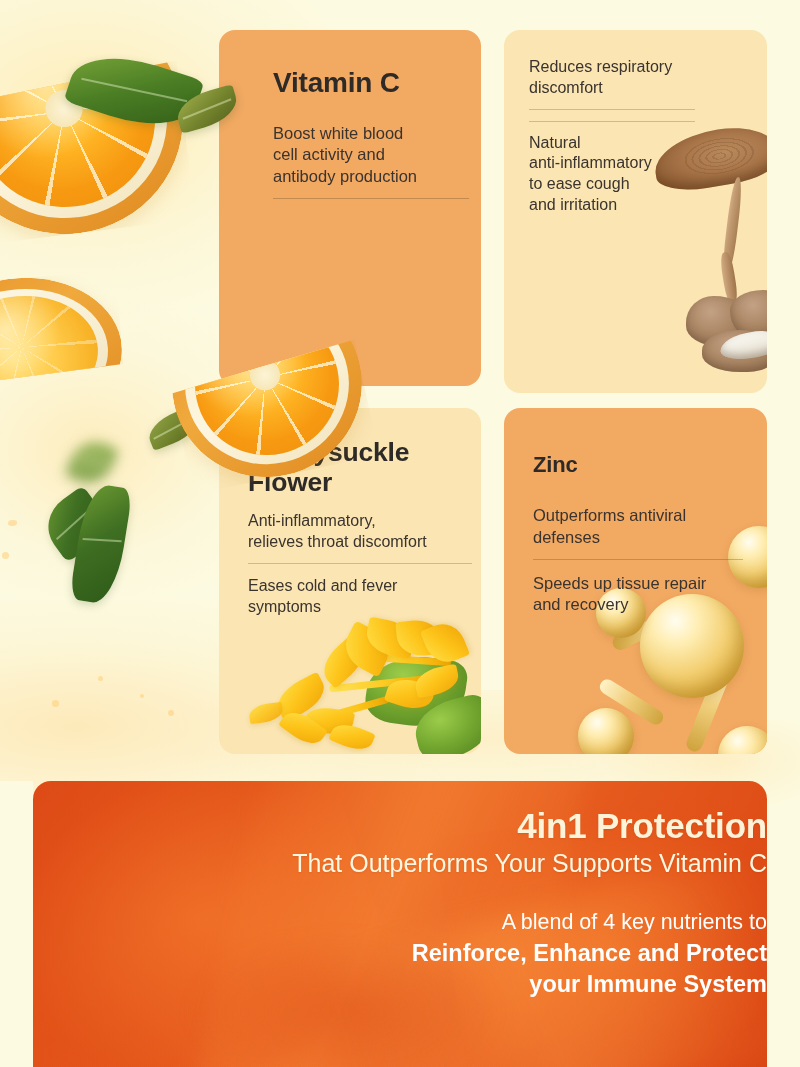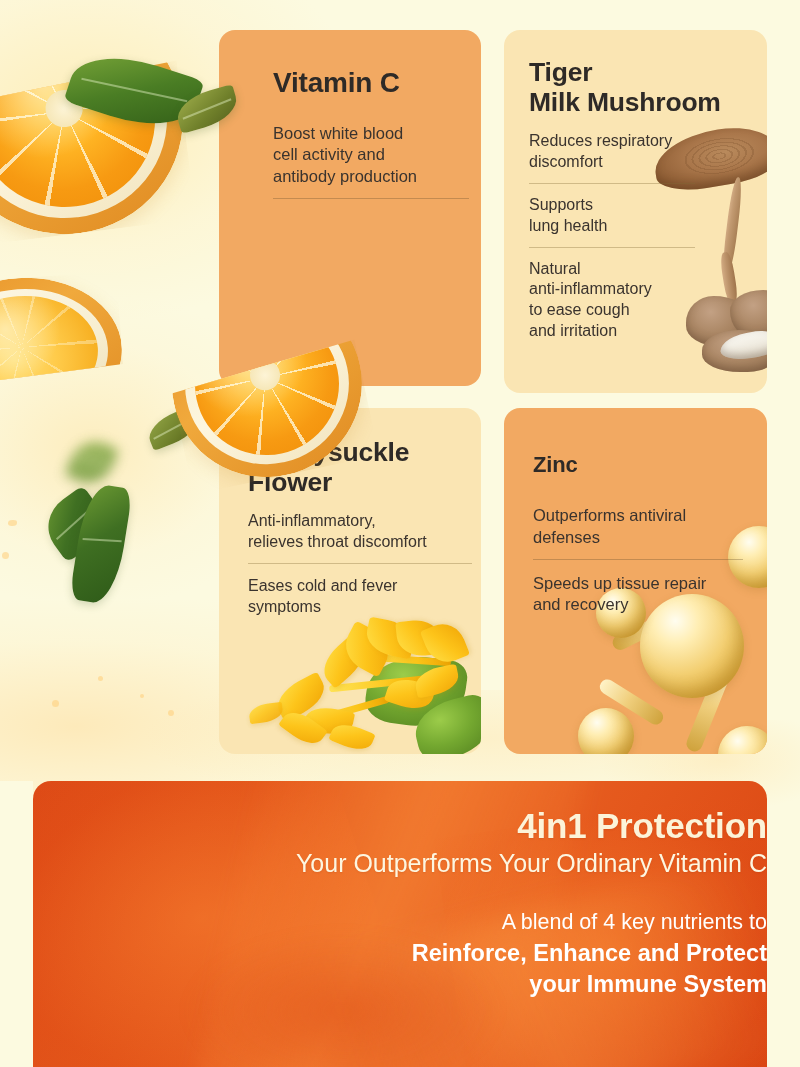--- a/index.html
+++ b/index.html
@@ -379,28 +379,24 @@
     <div class="rind"></div>
     <div class="pith"></div>
     <div class="pulp"></div>
     <div class="segs"></div>
     <div class="glow"></div>
     <div class="core"></div>
   </div>
 
   <div class="card" id="card-tiger">
     <div class="card-inner">
-      <h2 class="card-title" style="white-space:pre-line;">Tiger
-Milk Mushroom</h2>
       <ul class="bullets">
         <li class="bullet">Reduces respiratory
 discomfort</li>
         <li class="divider"></li>
-        <li class="bullet">Supports
-lung health</li>
         <li class="divider"></li>
         <li class="bullet">Natural
 anti-inflammatory
 to ease cough
 and irritation</li>
       </ul>
     </div>
 
     <div class="mush" id="mush-cap"></div>
     <div class="mush" id="mush-stem"></div>
@@ -472,21 +468,21 @@
 
   <div id="banner">
     <div class="swirl sw1"></div>
     <div class="swirl sw2"></div>
     <div class="swirl sw3"></div>
     <div class="swirl sw4"></div>
     <div class="swirl sw5"></div>
 
     <div class="banner-text">
       <div class="bn-h1">4in1 Protection</div>
-      <div class="bn-h2">Your Outperforms Your Ordinary Vitamin C</div>
+      <div class="bn-h2">That Outperforms Your Supports Vitamin C</div>
       <div class="bn-p1">A blend of 4 key nutrients to</div>
       <div class="bn-p2" style="white-space:pre-line;">Reinforce, Enhance and Protect
 your Immune System</div>
     </div>
   </div>
 
   <div id="right-strip"></div>
   <div id="left-strip"></div>
 
 </div>

